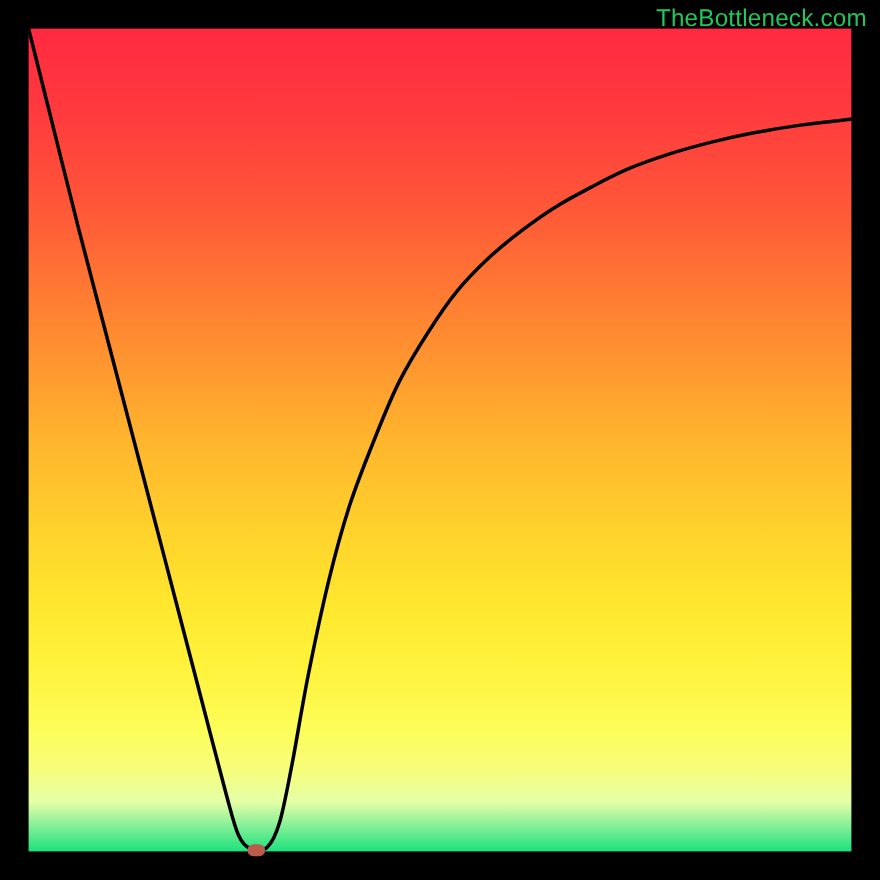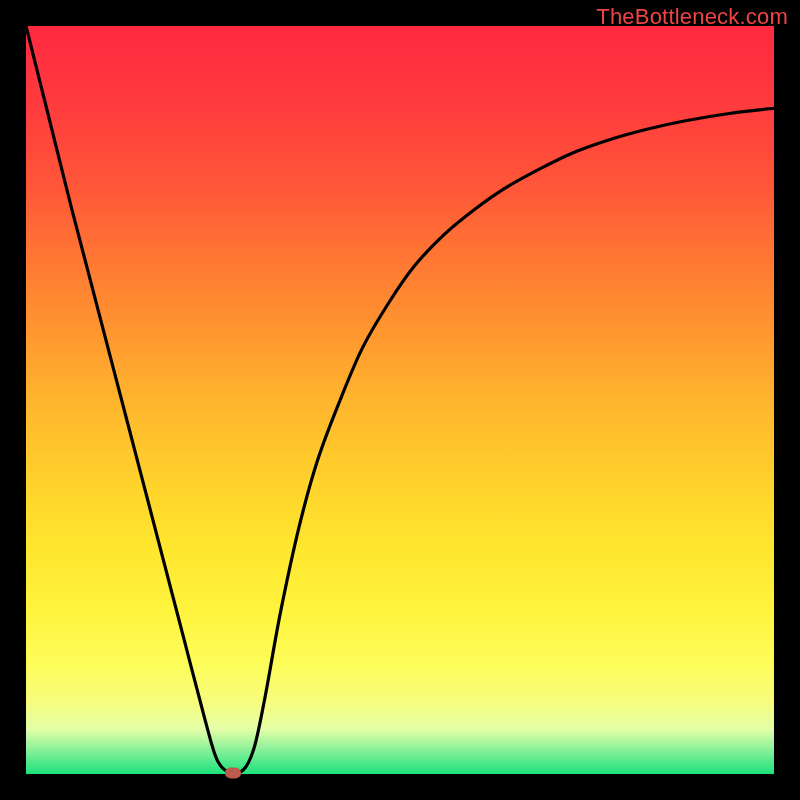--- a/index.html
+++ b/index.html
@@ -38,21 +38,21 @@
       #f7fd7a 90%,
       #e4ffa7 94%,
       #81ef97 97%,
       #1ce27c 100%
     );
   }
   .watermark {
     position: absolute;
     top: 4px;
     right: 12px;
-    color: #ef4444;
+    color: #22c55e;
     font-size: 22px;
     font-weight: 500;
     letter-spacing: 0.2px;
     user-select: none;
   }
   svg.curve {
     position: absolute;
     left: 0;
     top: 0;
     width: 748px;

